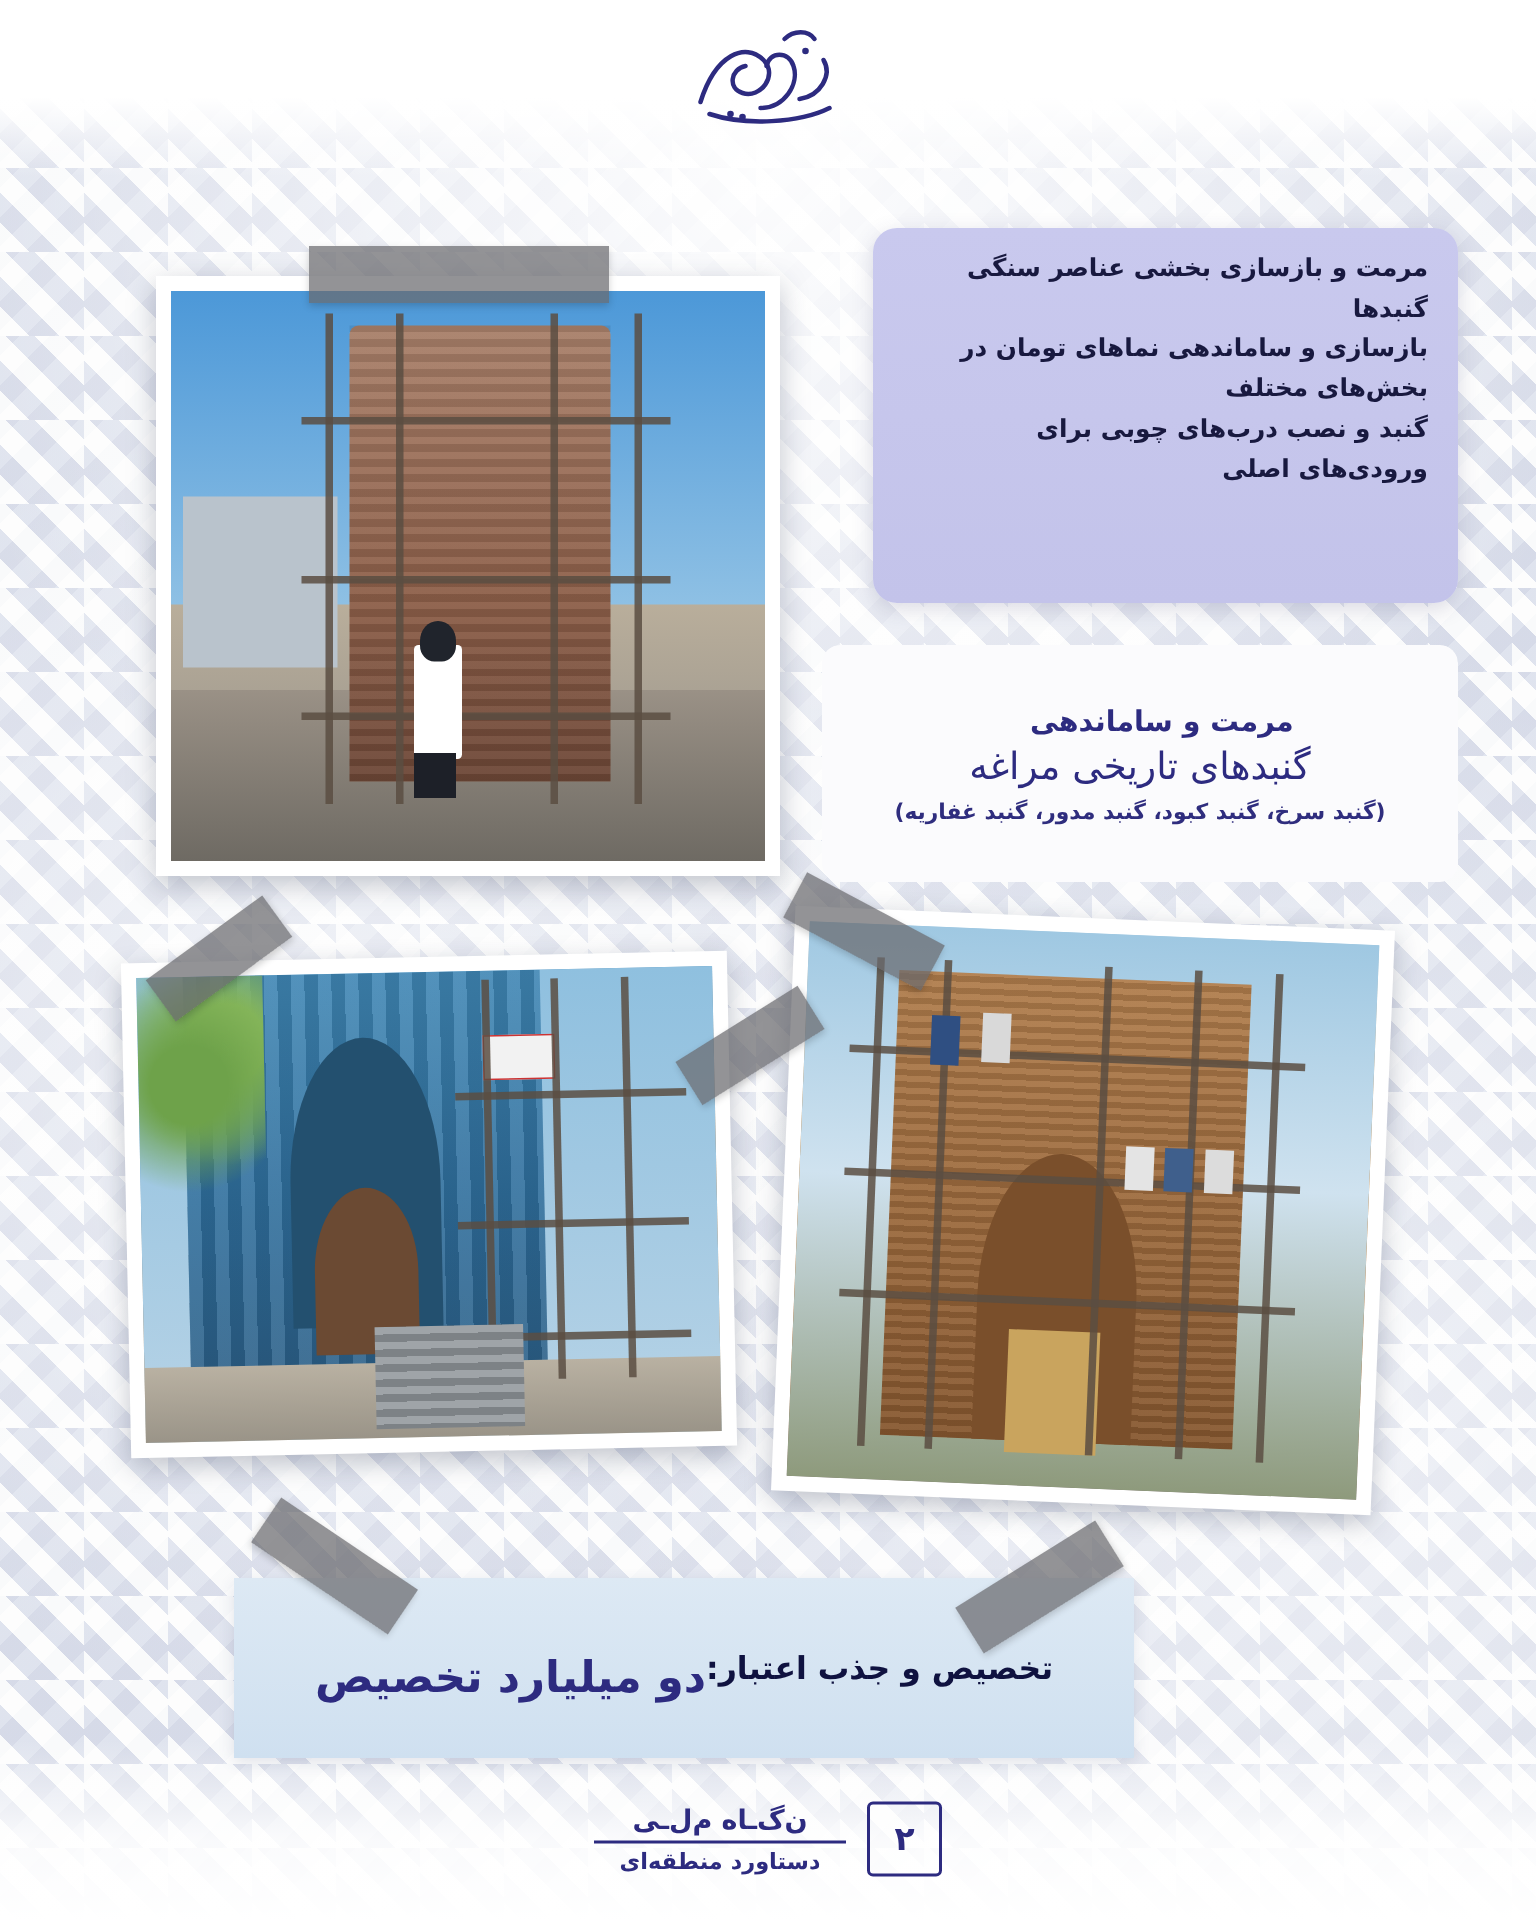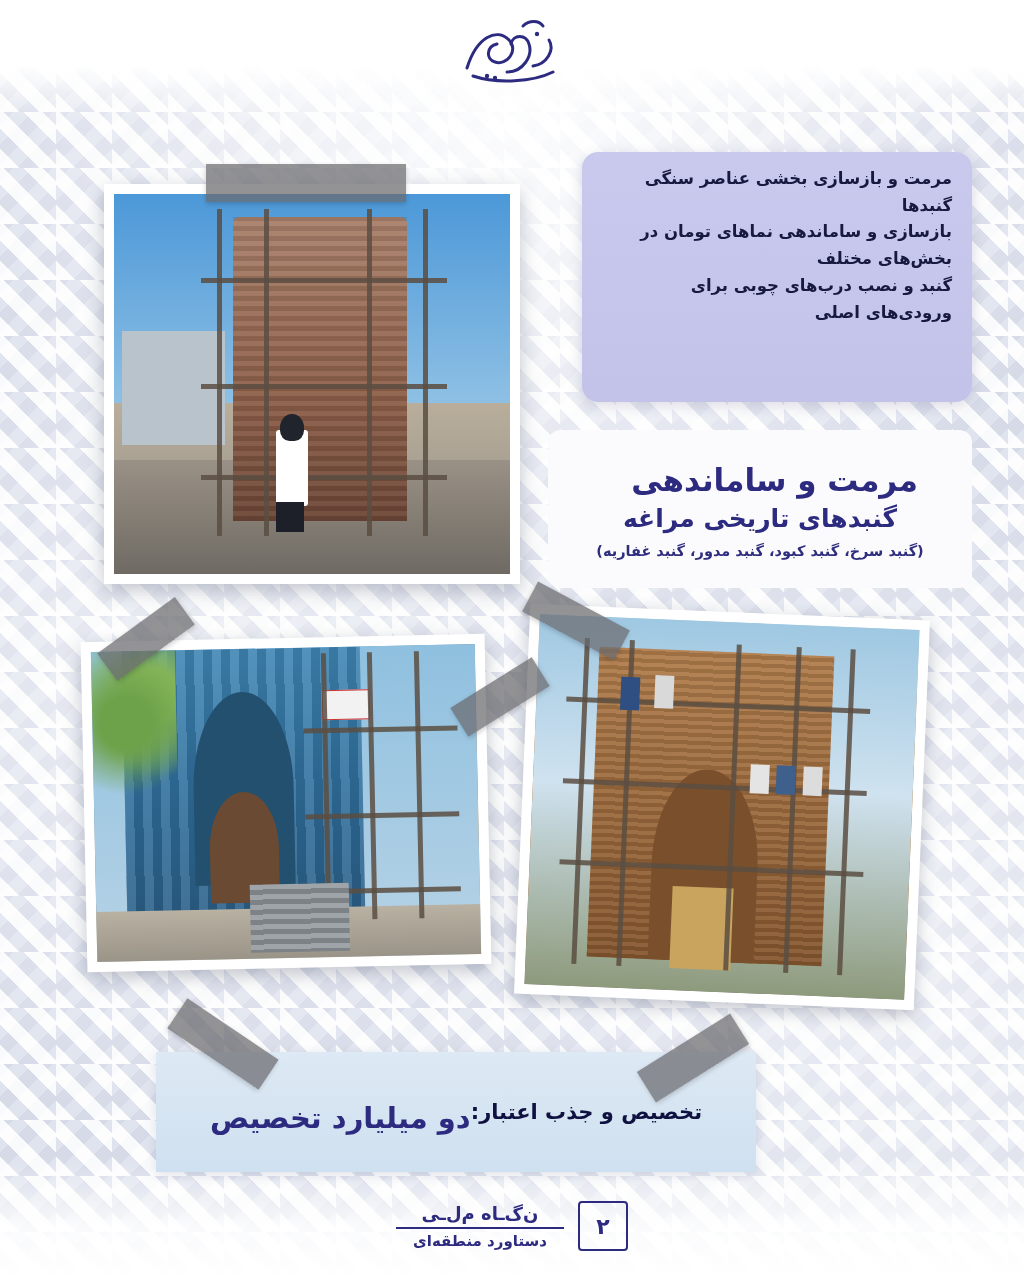--- a/index.html
+++ b/index.html
@@ -132,22 +132,22 @@
       radial-gradient(circle at 34% 88%, #000 28px, transparent 29px),
       radial-gradient(circle at 60% 90%, #000 26px, transparent 27px),
       radial-gradient(circle at 84% 82%, #000 26px, transparent 27px),
       linear-gradient(#000 0 0);
   }
   .cloud-text{
     position:absolute;inset:0;
     display:flex;flex-direction:column;align-items:center;justify-content:center;
     text-align:center;direction:rtl;
   }
-  .cloud-line1{color:#2d2b80;font-size:31px;font-weight:bold;line-height:1.38;margin-left:29px;}
-  .cloud-line2{color:#2d2b80;font-size:25px;font-weight:bold;line-height:1.38;}
+  .cloud-line1{color:#2d2b80;font-size:19px;font-weight:bold;line-height:1.38;margin-left:29px;}
+  .cloud-line2{color:#2d2b80;font-size:25px;font-weight:normal;line-height:1.38;}
   .cloud-sub{color:#2f2d7e;font-size:14.5px;font-weight:bold;margin-top:6px;}
 
   
   .credit{
     position:absolute;left:156px;top:1052px;width:600px;height:120px;
     background:linear-gradient(180deg,#dde9f4 0%,#cfe0f0 100%);
     box-shadow:0 3px 10px rgba(60,70,110,.14);
     display:flex;flex-direction:row;align-items:center;justify-content:center;
     direction:rtl;text-align:center;
   }

